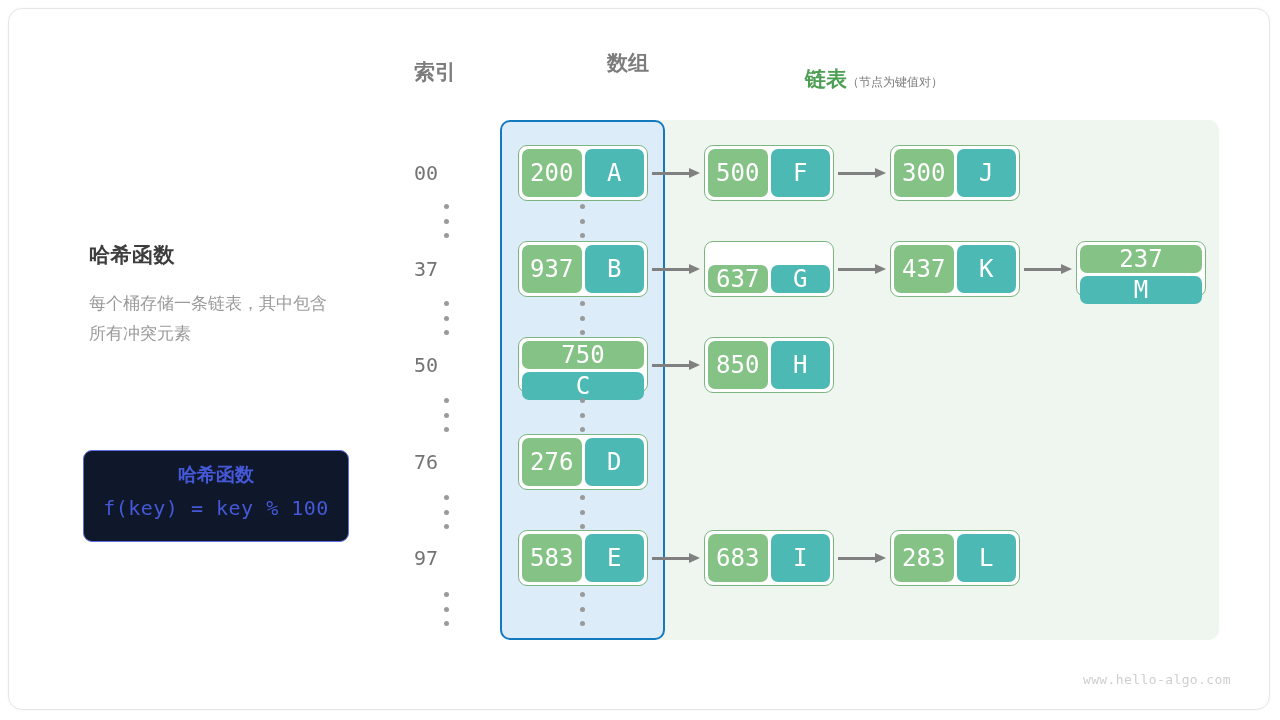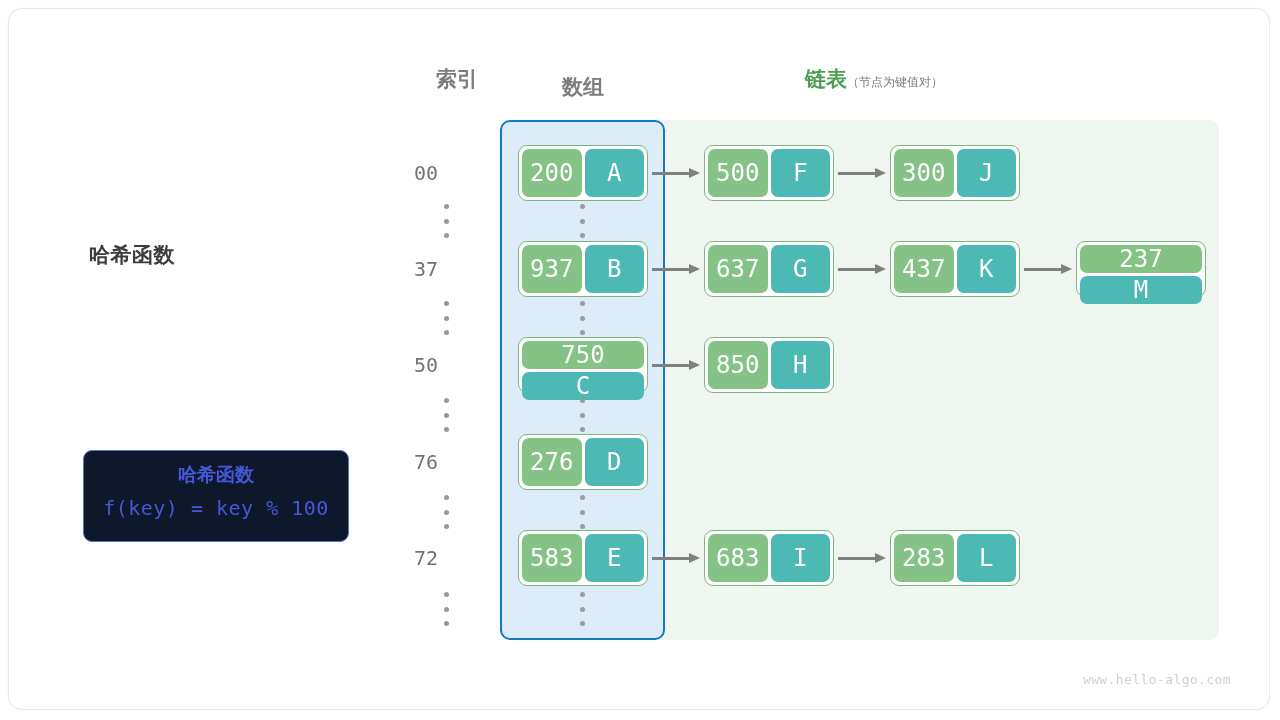--- a/index.html
+++ b/index.html
@@ -15,22 +15,22 @@
     background:#ffffff;
     border:1px solid #e6e6e6;
     border-radius:14px;
     box-sizing:border-box;
     box-shadow:0 0 3px rgba(0,0,0,0.045);
     overflow:hidden;
   }
 
   
   .hdr{position:absolute;font-weight:bold;font-size:21px;color:#7c7c7c;white-space:nowrap;}
-  #hdr-index{left:405px;top:56px;width:64px;text-align:right;}
-  #hdr-array{left:508px;top:64px;width:132px;text-align:center;}
+  #hdr-index{left:405px;top:49px;width:64px;text-align:left;}
+  #hdr-array{left:508px;top:40px;width:132px;text-align:right;}
   #hdr-list{left:796px;top:56px;}
   #hdr-list .green{color:#4c9e52;font-weight:bold;font-size:21px;}
   #hdr-list .sub{color:#7c7c7c;font-weight:normal;font-size:12px;}
 
   
   #desc-title{
     position:absolute;left:80px;top:232px;
     font-size:21px;font-weight:bold;color:#3d3d3d;letter-spacing:.5px;
   }
   #desc-body{
@@ -128,20 +128,21 @@
   <div id="list-region"></div>
   <div id="array-region"></div>
 
   <div class="hdr" id="hdr-index">索引</div>
   <div class="hdr" id="hdr-array">数组</div>
   <div class="hdr" id="hdr-list">
     <span class="green">链表</span><span class="sub">（节点为键值对）</span>
   </div>
 
   <div id="desc-title">哈希函数</div>
+  <div id="desc-body">每个桶存储一条链表，其中包含所有冲突元素</div>
 
   <div id="hash-box">
     <div id="hash-title">哈希函数</div>
     <div id="hash-formula">f(key) = key % 100</div>
   </div>
 
   <div id="rows">
       <div class="idx" style="top: 136px;">00</div>
       <div class="pair" style="left: 509px; top: 136px;">
         <div class="cell key">200</div>
@@ -165,21 +166,21 @@
       </div>
       <div class="idx" style="top: 232px;">37</div>
       <div class="pair" style="left: 509px; top: 232px;">
         <div class="cell key">937</div>
         <div class="cell val">B</div>
       </div>
       <div class="arrow" style="left: 643px; top: 254.5px; width: 48px;">
         <div class="shaft" style="width: 38px;"></div>
         <div class="head" style="left: 37px;"></div>
       </div>
-      <div class="pair" style="left: 695px; top: 232px;">
+      <div class="pair" style="left: 695px; top: 232px; align-items: flex-end;">
         <div class="cell key">637</div>
         <div class="cell val">G</div>
       </div>
       <div class="arrow" style="left: 829px; top: 254.5px; width: 48px;">
         <div class="shaft" style="width: 38px;"></div>
         <div class="head" style="left: 37px;"></div>
       </div>
       <div class="pair" style="left: 881px; top: 232px;">
         <div class="cell key">437</div>
         <div class="cell val">K</div>
@@ -203,21 +204,21 @@
       </div>
       <div class="pair" style="left: 695px; top: 328px;">
         <div class="cell key">850</div>
         <div class="cell val">H</div>
       </div>
       <div class="idx" style="top: 425px;">76</div>
       <div class="pair" style="left: 509px; top: 425px;">
         <div class="cell key">276</div>
         <div class="cell val">D</div>
       </div>
-      <div class="idx" style="top: 521px;">72</div>
+      <div class="idx" style="top: 521px;">97</div>
       <div class="pair" style="left: 509px; top: 521px;">
         <div class="cell key">583</div>
         <div class="cell val">E</div>
       </div>
       <div class="arrow" style="left: 643px; top: 543.5px; width: 48px;">
         <div class="shaft" style="width: 38px;"></div>
         <div class="head" style="left: 37px;"></div>
       </div>
       <div class="pair" style="left: 695px; top: 521px;">
         <div class="cell key">683</div>

